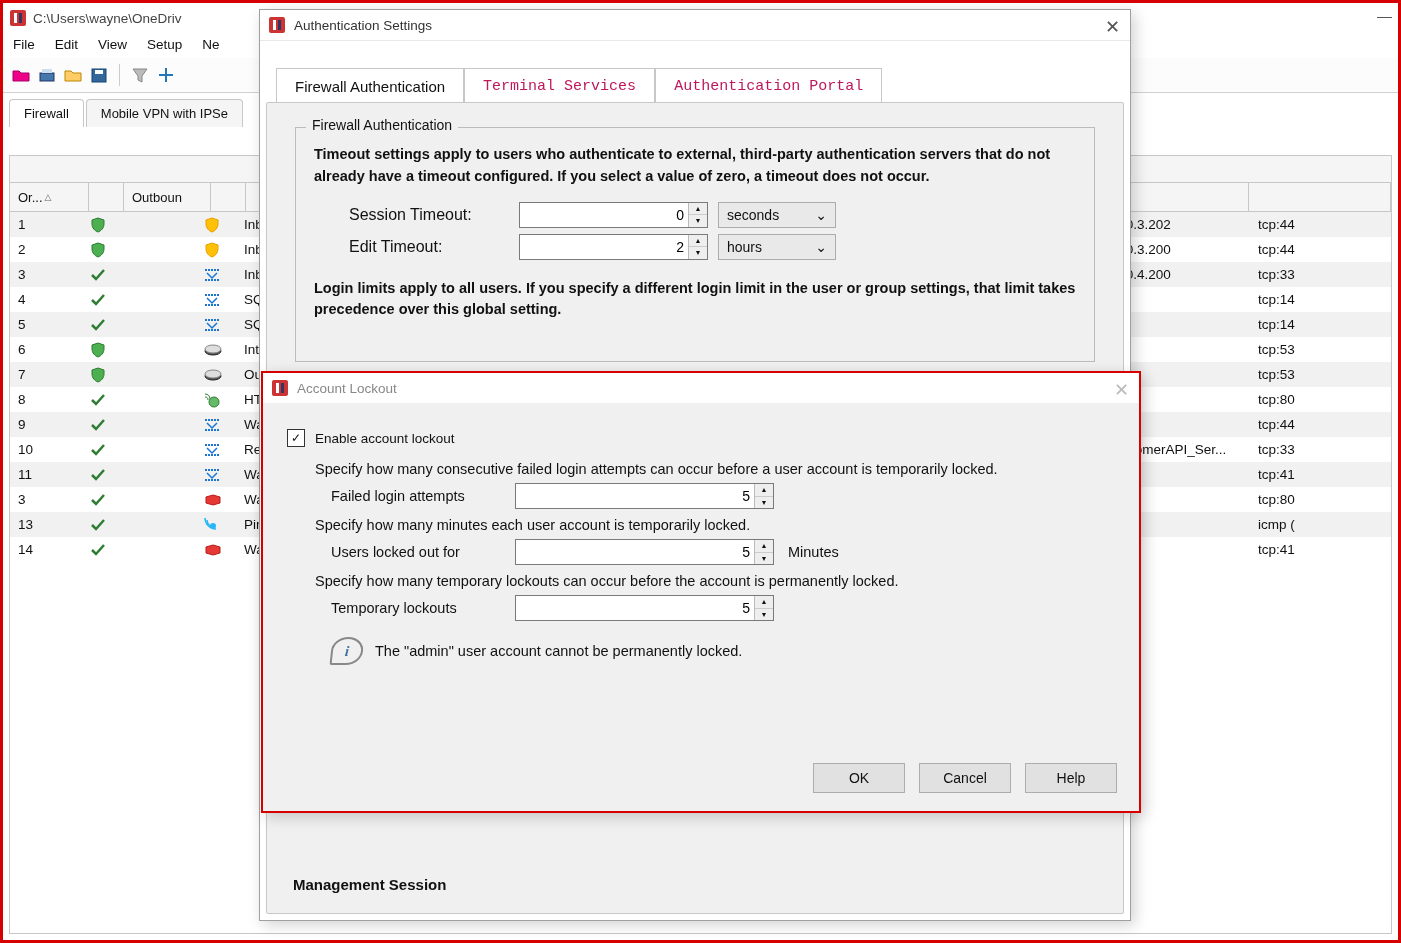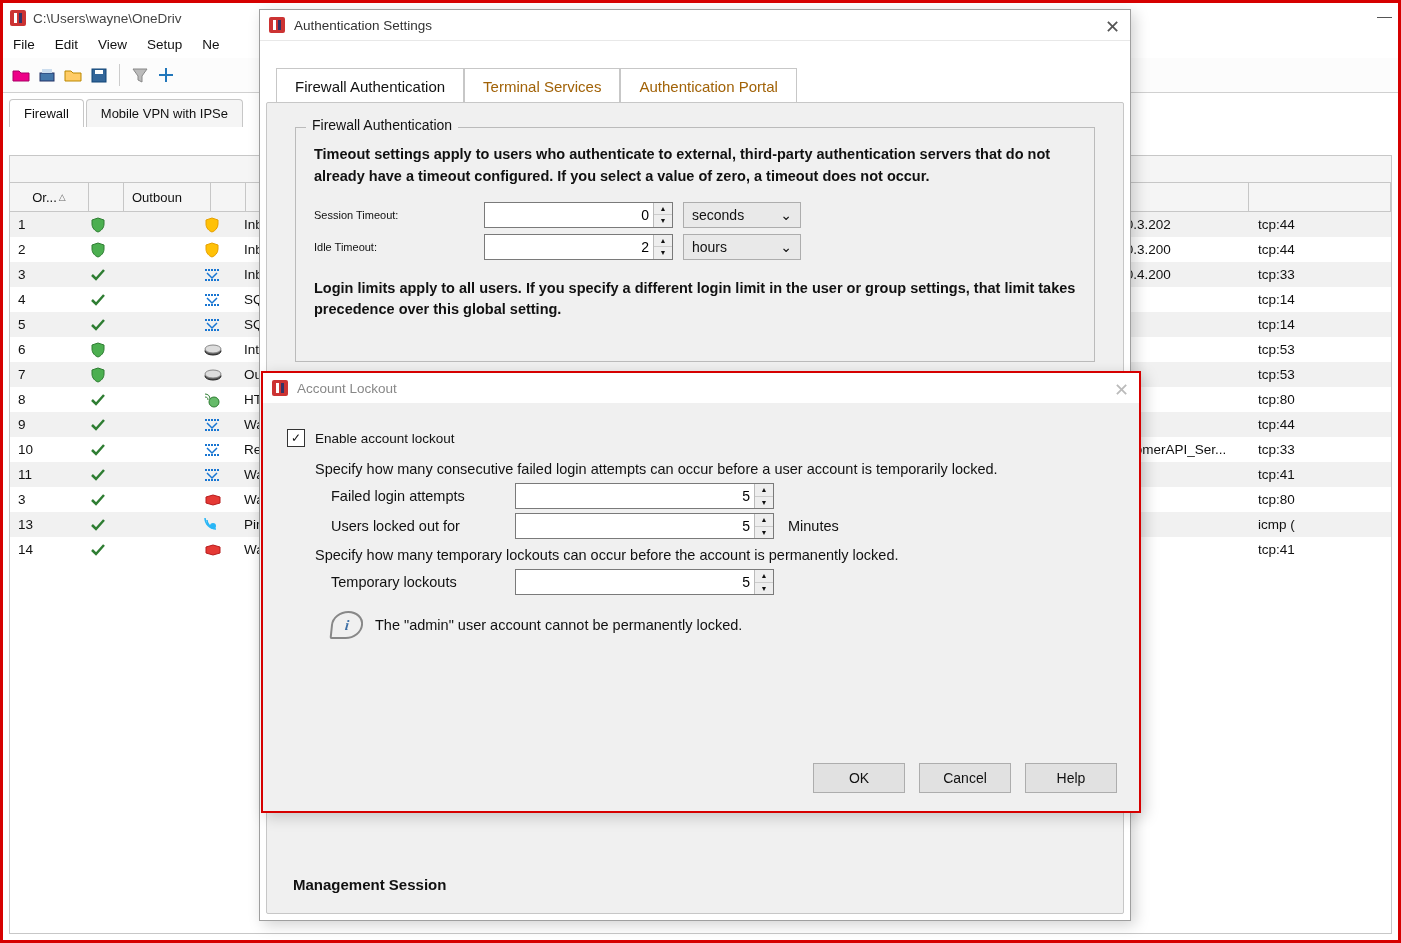--- a/index.html
+++ b/index.html
@@ -37,21 +37,21 @@
   .toolbar .ico{width:20px;height:20px;display:inline-flex;align-items:center;justify-content:center;}
   .toolbar .sep{width:1px;height:22px;background:#ccc;margin:0 4px;}
 
   .main-tabs{display:flex;padding:6px 0 0 6px;}
   .main-tab{padding:6px 14px;border:1px solid #c7c7c7;border-bottom:none;background:#fff;border-radius:4px 4px 0 0;margin-right:2px;font-size:13px;}
   .main-tab.inactive{background:#f5f5f5;}
 
   .grid-area{position:absolute;left:6px;right:6px;top:152px;bottom:6px;border:1px solid #c7c7c7;background:#fff;overflow:hidden;}
   .grid-headers{display:flex;background:#f5f5f5;border-bottom:1px solid #c7c7c7;height:28px;align-items:center;font-size:13px;}
   .grid-headers .col{border-right:1px solid #c7c7c7;padding:0 8px;display:flex;align-items:center;height:100%;}
-  .col-order{width:62px;justify-content:center;}
+  .col-order{width:62px;}
   .col-action{width:70px;}
   .col-icon2{width:18px;}
   .col-name{flex:1;}
   .col-to{width:135px;}
   .col-port{width:125px;}
 
   .grid-row{display:flex;align-items:center;height:25px;font-size:13.5px;}
   .grid-row.alt{background:#f1f1f1;}
   .grid-row .cell{padding:0 8px;white-space:nowrap;overflow:hidden;text-overflow:ellipsis;}
   .grid-row .cell.order{width:62px;}
@@ -65,27 +65,27 @@
 
   
   .modal{position:absolute;background:#fff;border:1px solid #9f9f9f;box-shadow:4px 4px 14px rgba(0,0,0,0.18);}
   .modal.auth{left:256px;top:6px;width:870px;height:910px;}
   .modal .title{display:flex;align-items:center;height:30px;padding:0 8px;gap:8px;color:#333;border-bottom:1px solid #e8e8e8;}
   .modal .title .close{position:absolute;right:10px;top:6px;color:#555;font-size:18px;cursor:default;}
   .modal .body{padding:18px 26px;background:var(--panel-bg);position:absolute;top:48px;left:6px;right:6px;bottom:6px;border:1px solid #c7c7c7;border-radius:2px;}
   .auth-tabs{display:flex;position:absolute;top:36px;left:10px;}
   .auth-tab{padding:9px 18px;border:1px solid #c7c7c7;border-bottom:none;background:#fff;font-size:15px;margin-right:0;border-radius:0;}
   .auth-tab.active{background:#fff;font-weight:400;}
-  .auth-tab.inactive{background:#fff;color:#a16207;}
+  .auth-tab.inactive{background:#fff;color:#be185d;font-family:Liberation Mono, monospace;}
 
   .fieldset{border:1px solid #bbb;margin:6px 2px 16px;padding:14px 18px 26px;position:relative;}
   .fieldset .legend{position:absolute;top:-11px;left:10px;background:var(--panel-bg);padding:0 6px;font-size:14px;}
   .fs-text{font-size:14.5px;line-height:1.5;margin:2px 0 14px;font-weight:bold;}
   .fs-row{display:flex;align-items:center;gap:10px;margin:6px 0;}
-  .fs-row label{width:160px;font-size:11px;}
+  .fs-row label{width:160px;font-size:16px;margin-left:35px;}
   .num-input{display:inline-flex;align-items:stretch;border:1px solid var(--input-border);background:#fff;height:24px;}
   .num-input input{border:none;width:160px;text-align:right;padding:0 4px;font-size:14px;outline:none;}
   .num-input .spin{width:18px;display:flex;flex-direction:column;border-left:1px solid #bbb;}
   .num-input .spin div{flex:1;display:flex;align-items:center;justify-content:center;font-size:7px;background:#eee;border-bottom:1px solid #ccc;}
   .num-input .spin div:last-child{border-bottom:none;}
   .select{display:inline-flex;align-items:center;justify-content:space-between;border:1px solid #adadad;background:#e9e9e9;height:24px;width:100px;padding:0 8px;font-size:14px;}
 
   .mgmt-heading{font-weight:700;font-size:15px;margin-top:28px;}
 
   
@@ -540,21 +540,21 @@
               <div>▲</div>
               <div>▼</div>
             </span>
         </span>
         <span class="select">
             <span>seconds</span>
             <span>⌄</span>
           </span>
       </div>
       <div class="fs-row">
-        <label>Idle Timeout:</label>
+        <label>Edit Timeout:</label>
         <span class="num-input">
           <input value="2" style="">
           <span class="spin">
               <div>▲</div>
               <div>▼</div>
             </span>
         </span>
         <span class="select">
             <span>hours</span>
             <span>⌄</span>
@@ -590,20 +590,21 @@
       <label>Failed login attempts</label>
       <span class="num-input wide">
         <input value="5" style="">
         <span class="spin">
             <div>▲</div>
             <div>▼</div>
           </span>
       </span>
     </div>
 
+    <div class="desc">Specify how many minutes each user account is temporarily locked.</div>
     <div class="input-row">
       <label>Users locked out for</label>
       <span class="num-input wide">
         <input value="5" style="">
         <span class="spin">
             <div>▲</div>
             <div>▼</div>
           </span>
       </span>
       <span>Minutes</span>

